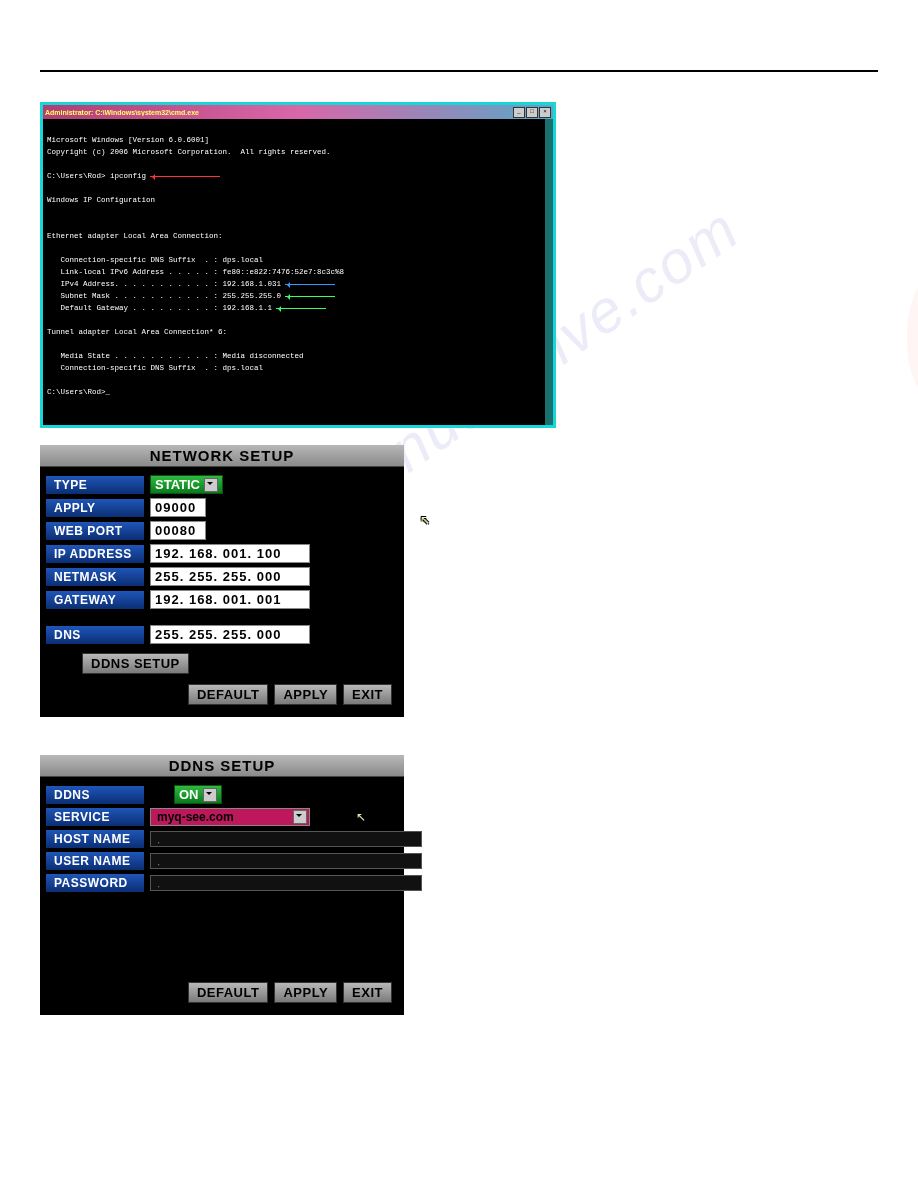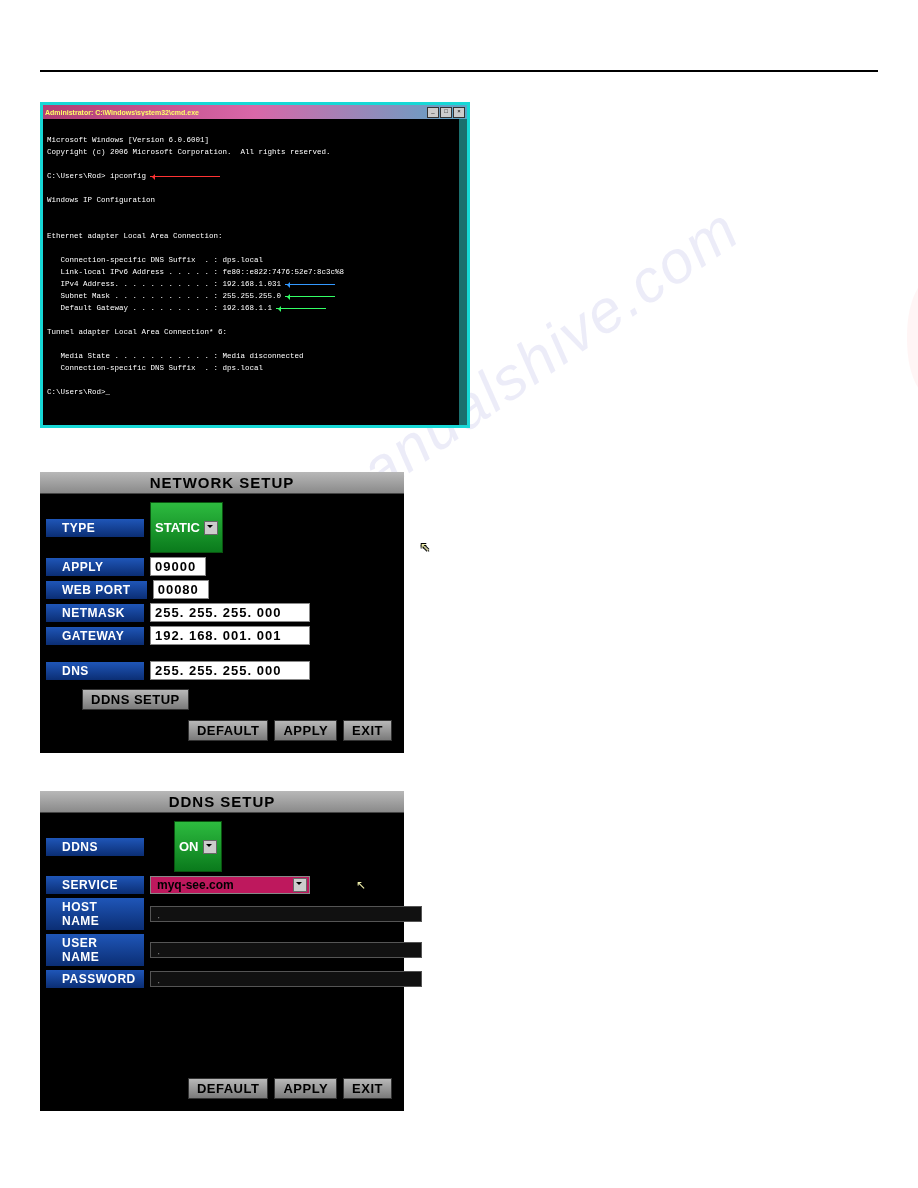--- a/index.html
+++ b/index.html
@@ -38,25 +38,25 @@
     font-size: 60px;
     color: rgba(100,100,200,0.12);
     transform: rotate(-35deg);
     pointer-events: none;
     font-style: italic;
     z-index: 0;
     letter-spacing: 2px;
   }
   
   .cmd-window {
-    width: 430px;
+    width: 516px;
     box-sizing: border-box;
     border: 3px solid #17d8d6;
     background: #000;
-    margin-bottom: 44px;
+    margin-bottom: 17px;
     position: relative;
     z-index: 1;
   }
   .cmd-titlebar {
     height: 14px;
     background: linear-gradient(90deg,#b13d74,#d967a8,#5aa6c8);
     display: flex;
     align-items: center;
     justify-content: space-between;
     padding: 0 2px;
@@ -144,21 +144,21 @@
     align-items: center;
     margin-bottom: 4px;
     gap: 6px;
   }
   .lbl {
     background: linear-gradient(#1f56b8,#0b2e74);
     color: #fff;
     font-weight: bold;
     font-family: Arial, sans-serif;
     font-size: 12px;
-    padding: 2px 16px;
+    padding: 2px 8px;
     min-width: 98px;
     box-sizing: border-box;
     letter-spacing: 0.5px;
   }
   .val-box {
     background: #fff;
     color: #000;
     border: 1px solid #888;
     font-family: Arial, sans-serif;
     font-size: 13px;
@@ -167,21 +167,21 @@
     min-width: 130px;
     box-sizing: border-box;
     letter-spacing: 1px;
   }
   .val-wide { min-width: 160px; }
   .sel {
     background: linear-gradient(#2dbb3f,#0a7a1c);
     color: #fff;
     font-weight: bold;
     font-size: 13px;
-    padding: 17px 4px;
+    padding: 1px 4px;
     display:inline-flex;
     align-items:center;
     gap:4px;
     border:1px solid #0a5410;
   }
   .sel-arrow{
     width:12px;height:12px;
     background:#ccc;border:1px solid #666;
     position:relative;
   }
@@ -283,20 +283,24 @@
       </div>
       <div class="row">
         <span class="lbl">APPLY</span>
         <span class="val-box" style="min-width:56px;">09000</span>
       </div>
       <div class="row">
         <span class="lbl">WEB  PORT</span>
         <span class="val-box" style="min-width:56px;">00080</span>
       </div>
       <div class="row">
+        <span class="lbl">IP ADDRESS</span>
+        <span class="val-box val-wide">192. 168. 001. 100</span>
+      </div>
+      <div class="row">
         <span class="lbl">NETMASK</span>
         <span class="val-box val-wide">255. 255. 255. 000</span>
       </div>
       <div class="row">
         <span class="lbl">GATEWAY</span>
         <span class="val-box val-wide">192. 168. 001. 001</span>
       </div>
       <div class="spacer-dns"></div>
       <div class="row">
         <span class="lbl">DNS</span>

